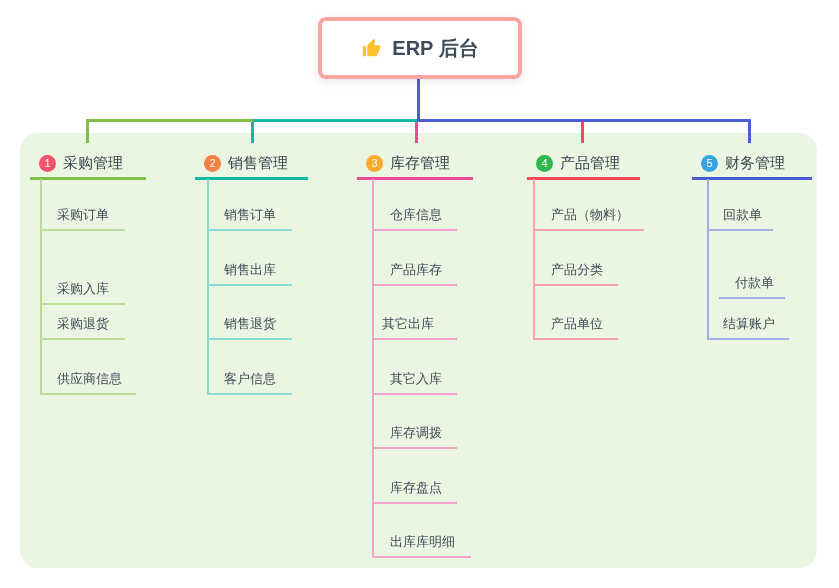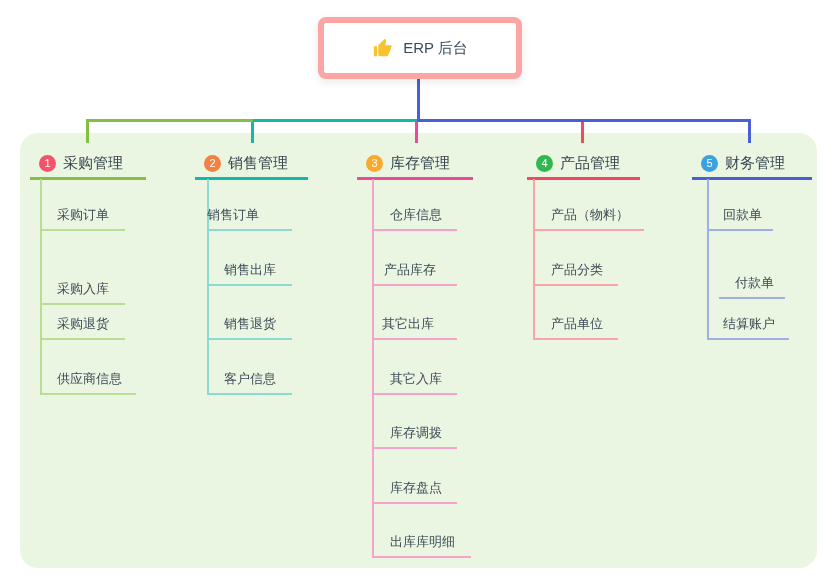--- a/index.html
+++ b/index.html
@@ -12,24 +12,24 @@
   }
   .canvas { position: absolute; inset: 0; width: 839px; height: 588px; }
 
   .panel {
     position: absolute; left: 20px; top: 133px; width: 797px; height: 435px;
     background: #eaf6e2; border-radius: 18px;
   }
 
   .root-node {
     position: absolute; left: 318px; top: 17px; width: 204px; height: 62px;
-    background: #ffffff; border: 6px solid #fca5a5; border-radius: 8px;
+    background: #ffffff; border: 4px solid #fca5a5; border-radius: 8px;
     box-shadow: 0 3px 10px rgba(0,0,0,0.09);
     display: flex; align-items: center; justify-content: center; gap: 9px;
-    font-size: 15px; font-weight: 400; color: #3c4c5c;
+    font-size: 20px; font-weight: 700; color: #3c4c5c;
   }
   .root-node .thumb { width: 22px; height: 22px; display: inline-block; }
 
   .line { position: absolute; }
 
   .branch-header {
     position: absolute; top: 149px; height: 31px;
     border-bottom: 3px solid #999;
     display: flex; align-items: center; padding-left: 9px;
     font-size: 15px; color: #36454f;
@@ -89,42 +89,42 @@
     </div>
   <div class="child-item" style="left: 40px; top: 369px; width: 96px; padding-left: 17px; border-bottom-color: rgb(185, 221, 150);">
     <span>供应商信息</span>
     </div>
 
   <div class="branch-header" style="left: 195px; width: 113px; border-bottom-color: rgb(20, 184, 166);">
     <span class="badge" style="background-color: rgb(245, 128, 68);">2</span>
     <span>销售管理</span>
   </div>
   <div class="line" style="left: 207px; top: 179px; width: 2px; height: 216px; background-color: rgb(140, 219, 209);"></div>
-  <div class="child-item" style="left: 207px; top: 205px; width: 85px; border-bottom-color: rgb(140, 219, 209);">
+  <div class="child-item" style="left: 207px; top: 205px; width: 85px; padding-left: 17px; border-bottom-color: rgb(140, 219, 209);">
     <span>销售订单</span>
     </div>
   <div class="child-item" style="left: 207px; top: 260px; width: 85px; padding-left: 17px; border-bottom-color: rgb(140, 219, 209);">
     <span>销售出库</span>
     </div>
   <div class="child-item" style="left: 207px; top: 314px; width: 85px; padding-left: 17px; border-bottom-color: rgb(140, 219, 209);">
     <span>销售退货</span>
     </div>
   <div class="child-item" style="left: 207px; top: 369px; width: 85px; padding-left: 17px; border-bottom-color: rgb(140, 219, 209);">
     <span>客户信息</span>
     </div>
 
   <div class="branch-header" style="left: 357px; width: 116px; border-bottom-color: rgb(234, 74, 151);">
     <span class="badge" style="background-color: rgb(249, 170, 45);">3</span>
     <span>库存管理</span>
   </div>
   <div class="line" style="left: 372px; top: 179px; width: 2px; height: 379px; background-color: rgb(245, 163, 203);"></div>
   <div class="child-item" style="left: 372px; top: 205px; width: 85px; padding-left: 18px; border-bottom-color: rgb(245, 163, 203);">
     <span>仓库信息</span>
     </div>
-  <div class="child-item" style="left: 372px; top: 260px; width: 85px; padding-left: 12px; border-bottom-color: rgb(245, 163, 203);">
+  <div class="child-item" style="left: 372px; top: 260px; width: 85px; padding-left: 18px; border-bottom-color: rgb(245, 163, 203);">
     <span>产品库存</span>
     </div>
   <div class="child-item" style="left: 372px; top: 314px; width: 85px; padding-left: 10px; border-bottom-color: rgb(245, 163, 203);">
     <span>其它出库</span>
     </div>
   <div class="child-item" style="left: 372px; top: 369px; width: 85px; padding-left: 18px; border-bottom-color: rgb(245, 163, 203);">
     <span>其它入库</span>
     </div>
   <div class="child-item" style="left: 372px; top: 423px; width: 85px; padding-left: 18px; border-bottom-color: rgb(245, 163, 203);">
     <span>库存调拨</span>

